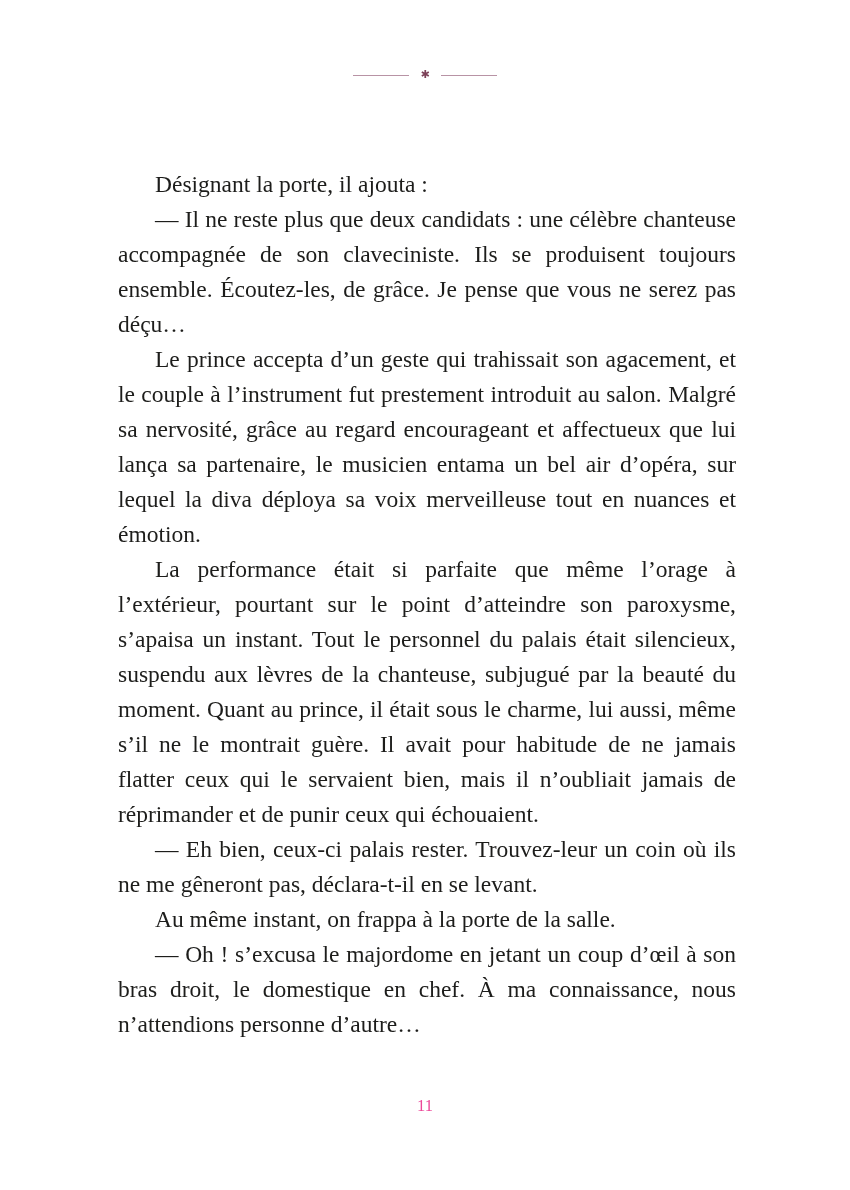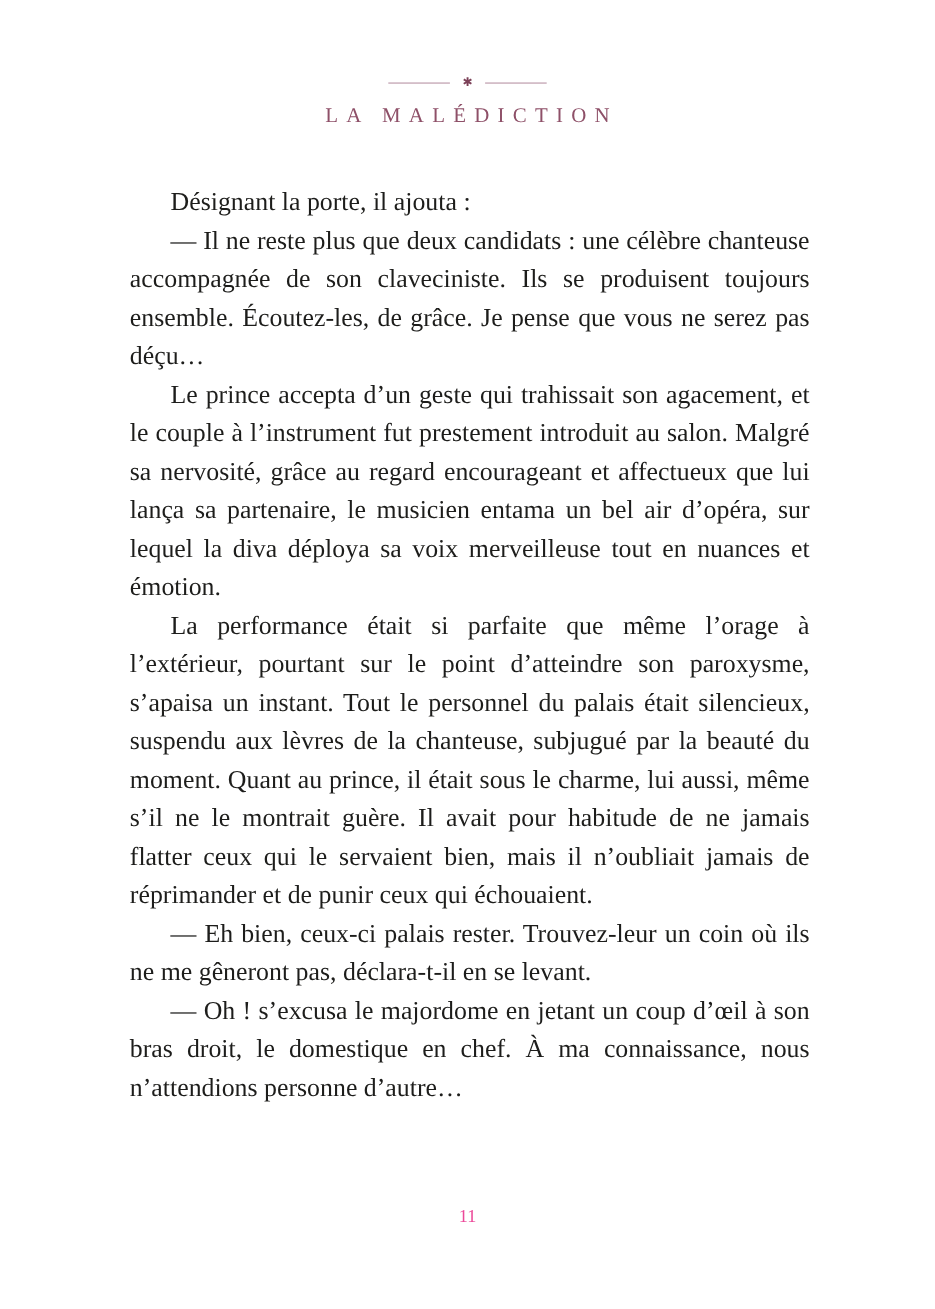--- a/index.html
+++ b/index.html
@@ -76,27 +76,27 @@
 <body>
 
 <div class="page">
 
   <div class="header">
     <div class="ornament">
       <span class="rule"></span>
       <span class="fleuron">✱</span>
       <span class="rule"></span>
     </div>
-    <div class="chapter-title">LA MALÉDICTION</div>
   </div>
 
   <div class="body-text">
     <p>Désignant la porte, il ajouta&nbsp;:</p>
     <p>— Il ne reste plus que deux candidats&nbsp;: une célèbre chanteuse accompagnée de son claveciniste. Ils se produisent toujours ensemble. Écoutez-les, de grâce. Je pense que vous ne serez pas déçu…</p>
     <p>Le prince accepta d’un geste qui trahissait son agacement, et le couple à l’instrument fut prestement introduit au salon. Malgré sa nervosité, grâce au regard encourageant et affectueux que lui lança sa partenaire, le musicien entama un bel air d’opéra, sur lequel la diva déploya sa voix merveilleuse tout en nuances et émotion.</p>
     <p>La performance était si parfaite que même l’orage à l’extérieur, pourtant sur le point d’atteindre son paroxysme, s’apaisa un instant. Tout le personnel du palais était silencieux, suspendu aux lèvres de la chanteuse, subjugué par la beauté du moment. Quant au prince, il était sous le charme, lui aussi, même s’il ne le montrait guère. Il avait pour habitude de ne jamais flatter ceux qui le servaient bien, mais il n’oubliait jamais de réprimander et de punir ceux qui échouaient.</p>
     <p>— Eh bien, ceux-ci palais rester. Trouvez-leur un coin où ils ne me gêneront pas, déclara-t-il en se levant.</p>
+    <p>Au même instant, on frappa à la porte de la salle.</p>
     <p>— Oh&nbsp;! s’excusa le majordome en jetant un coup d’œil à son bras droit, le domestique en chef. À ma connaissance, nous n’attendions personne d’autre…</p>
   </div>
 
   <div class="page-number">11</div>
 
 </div>
 
 </body></html>

